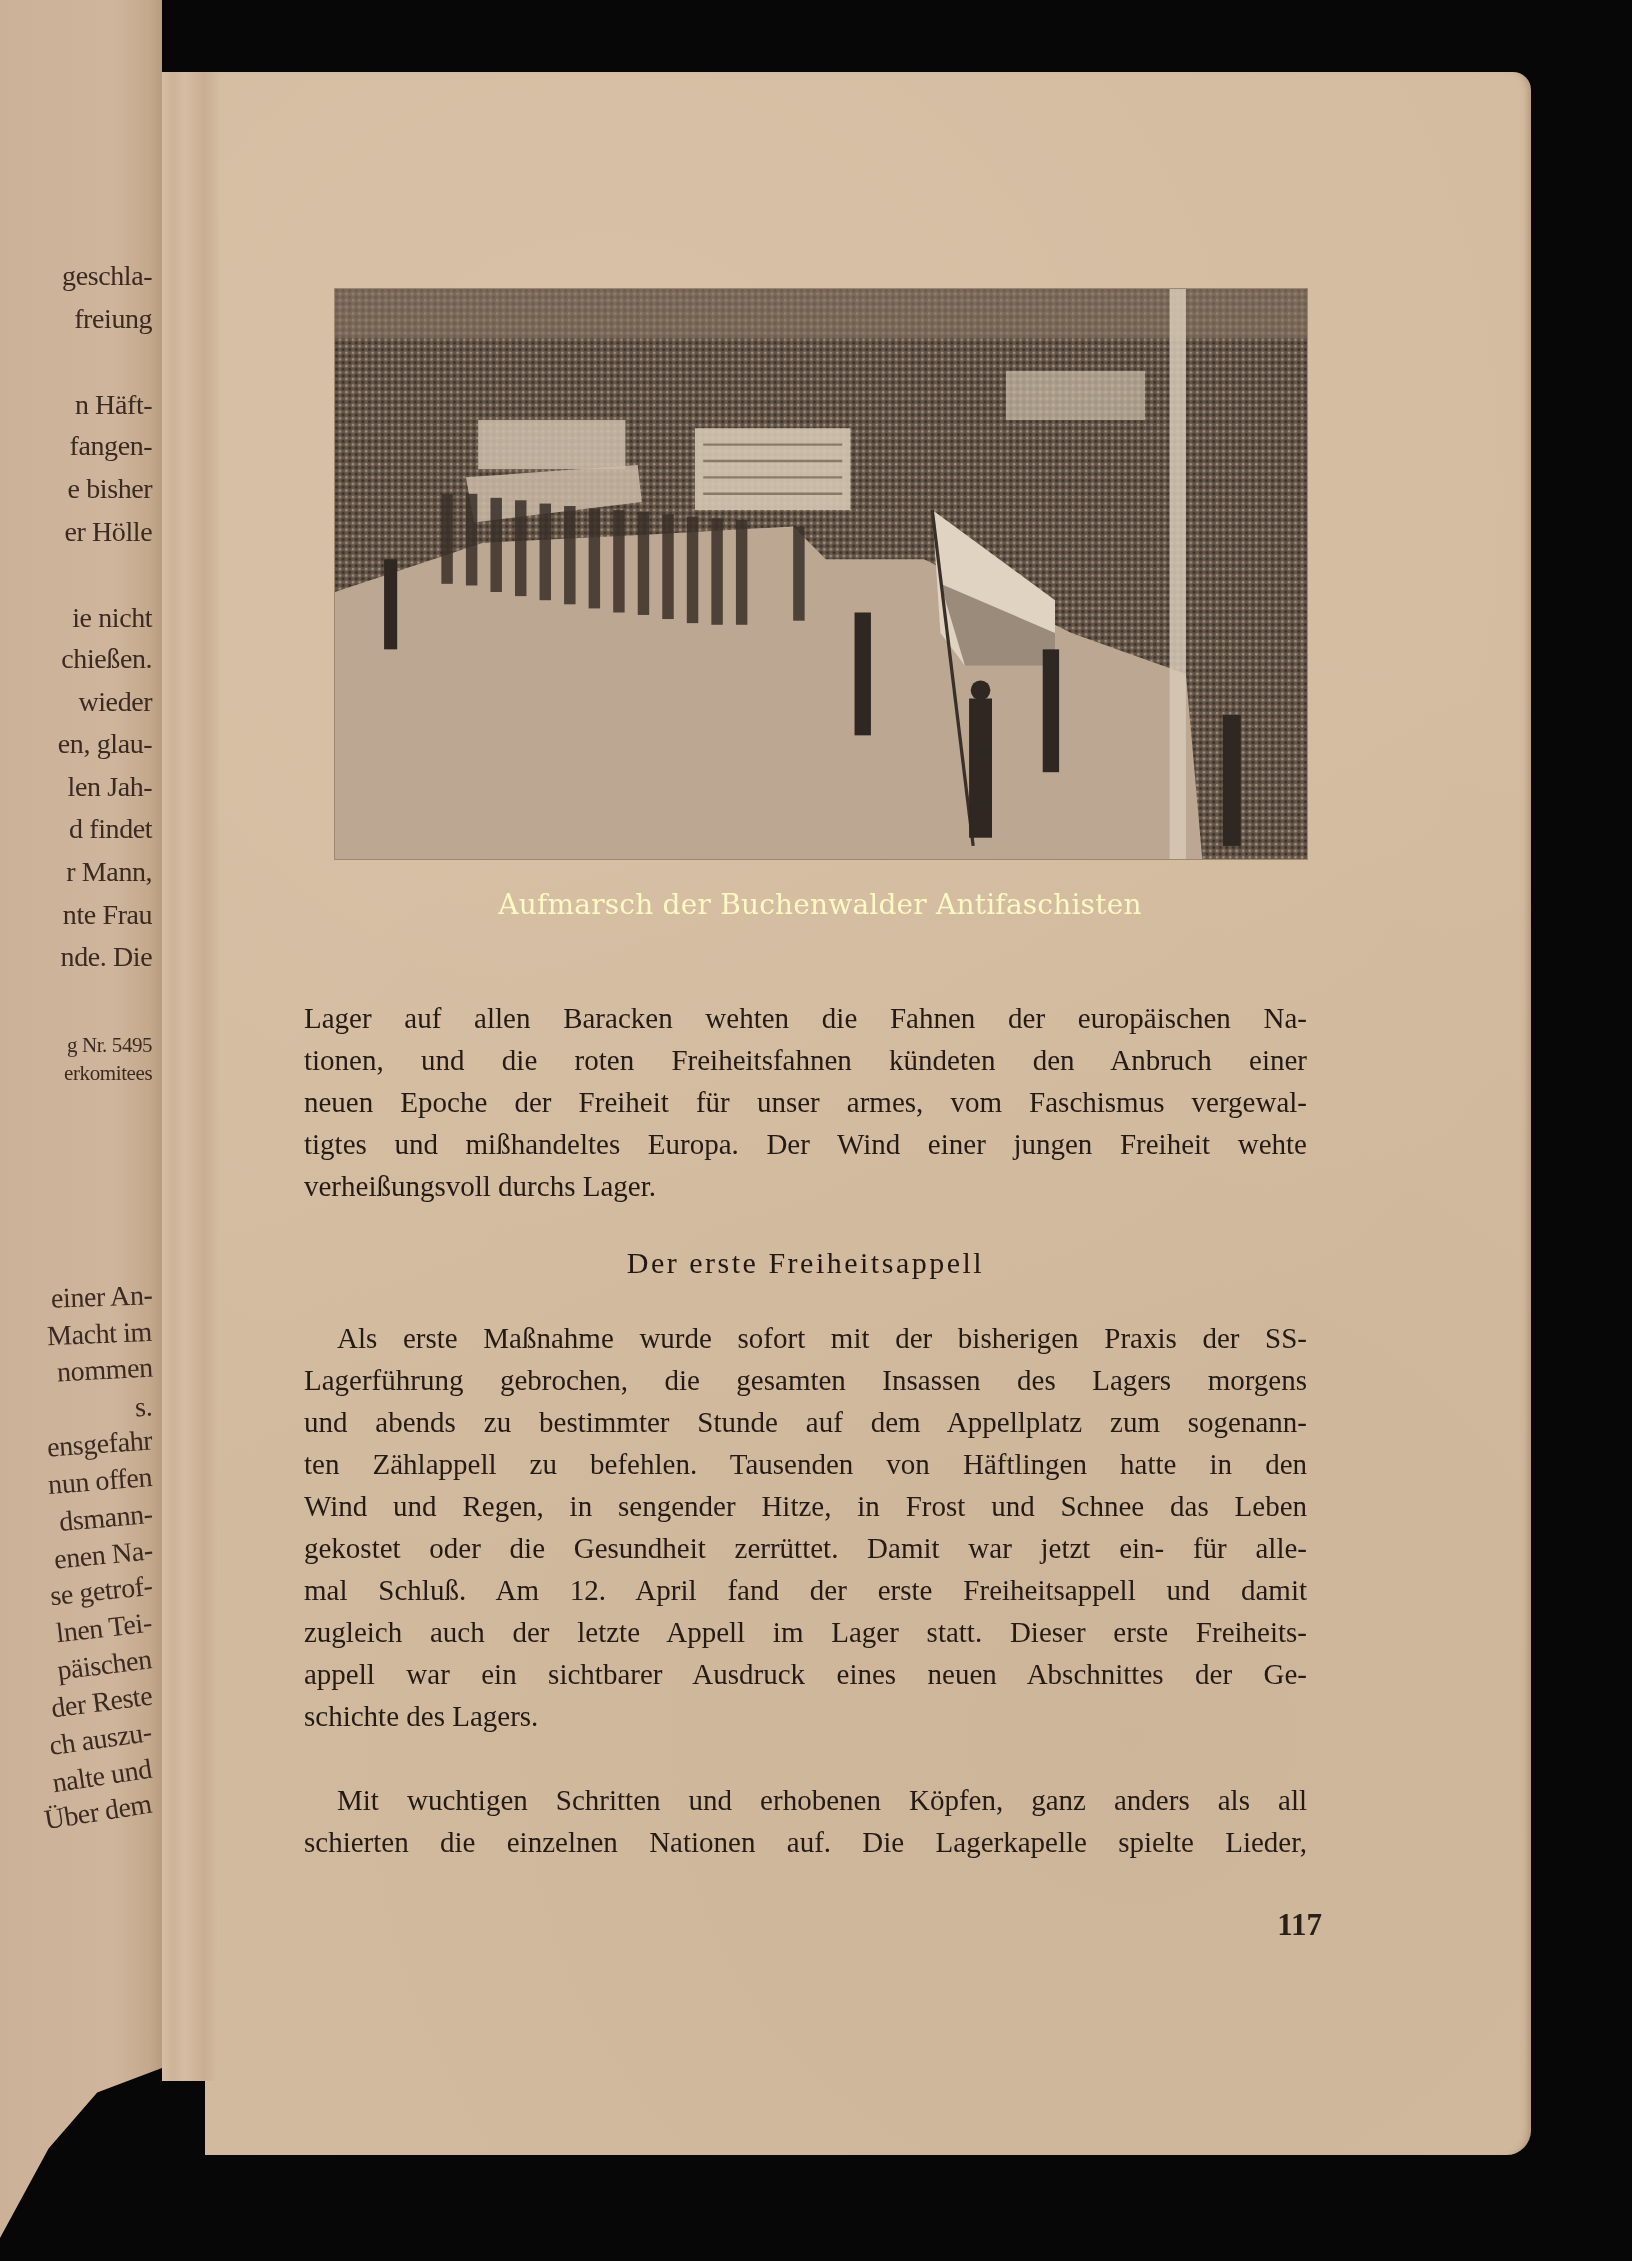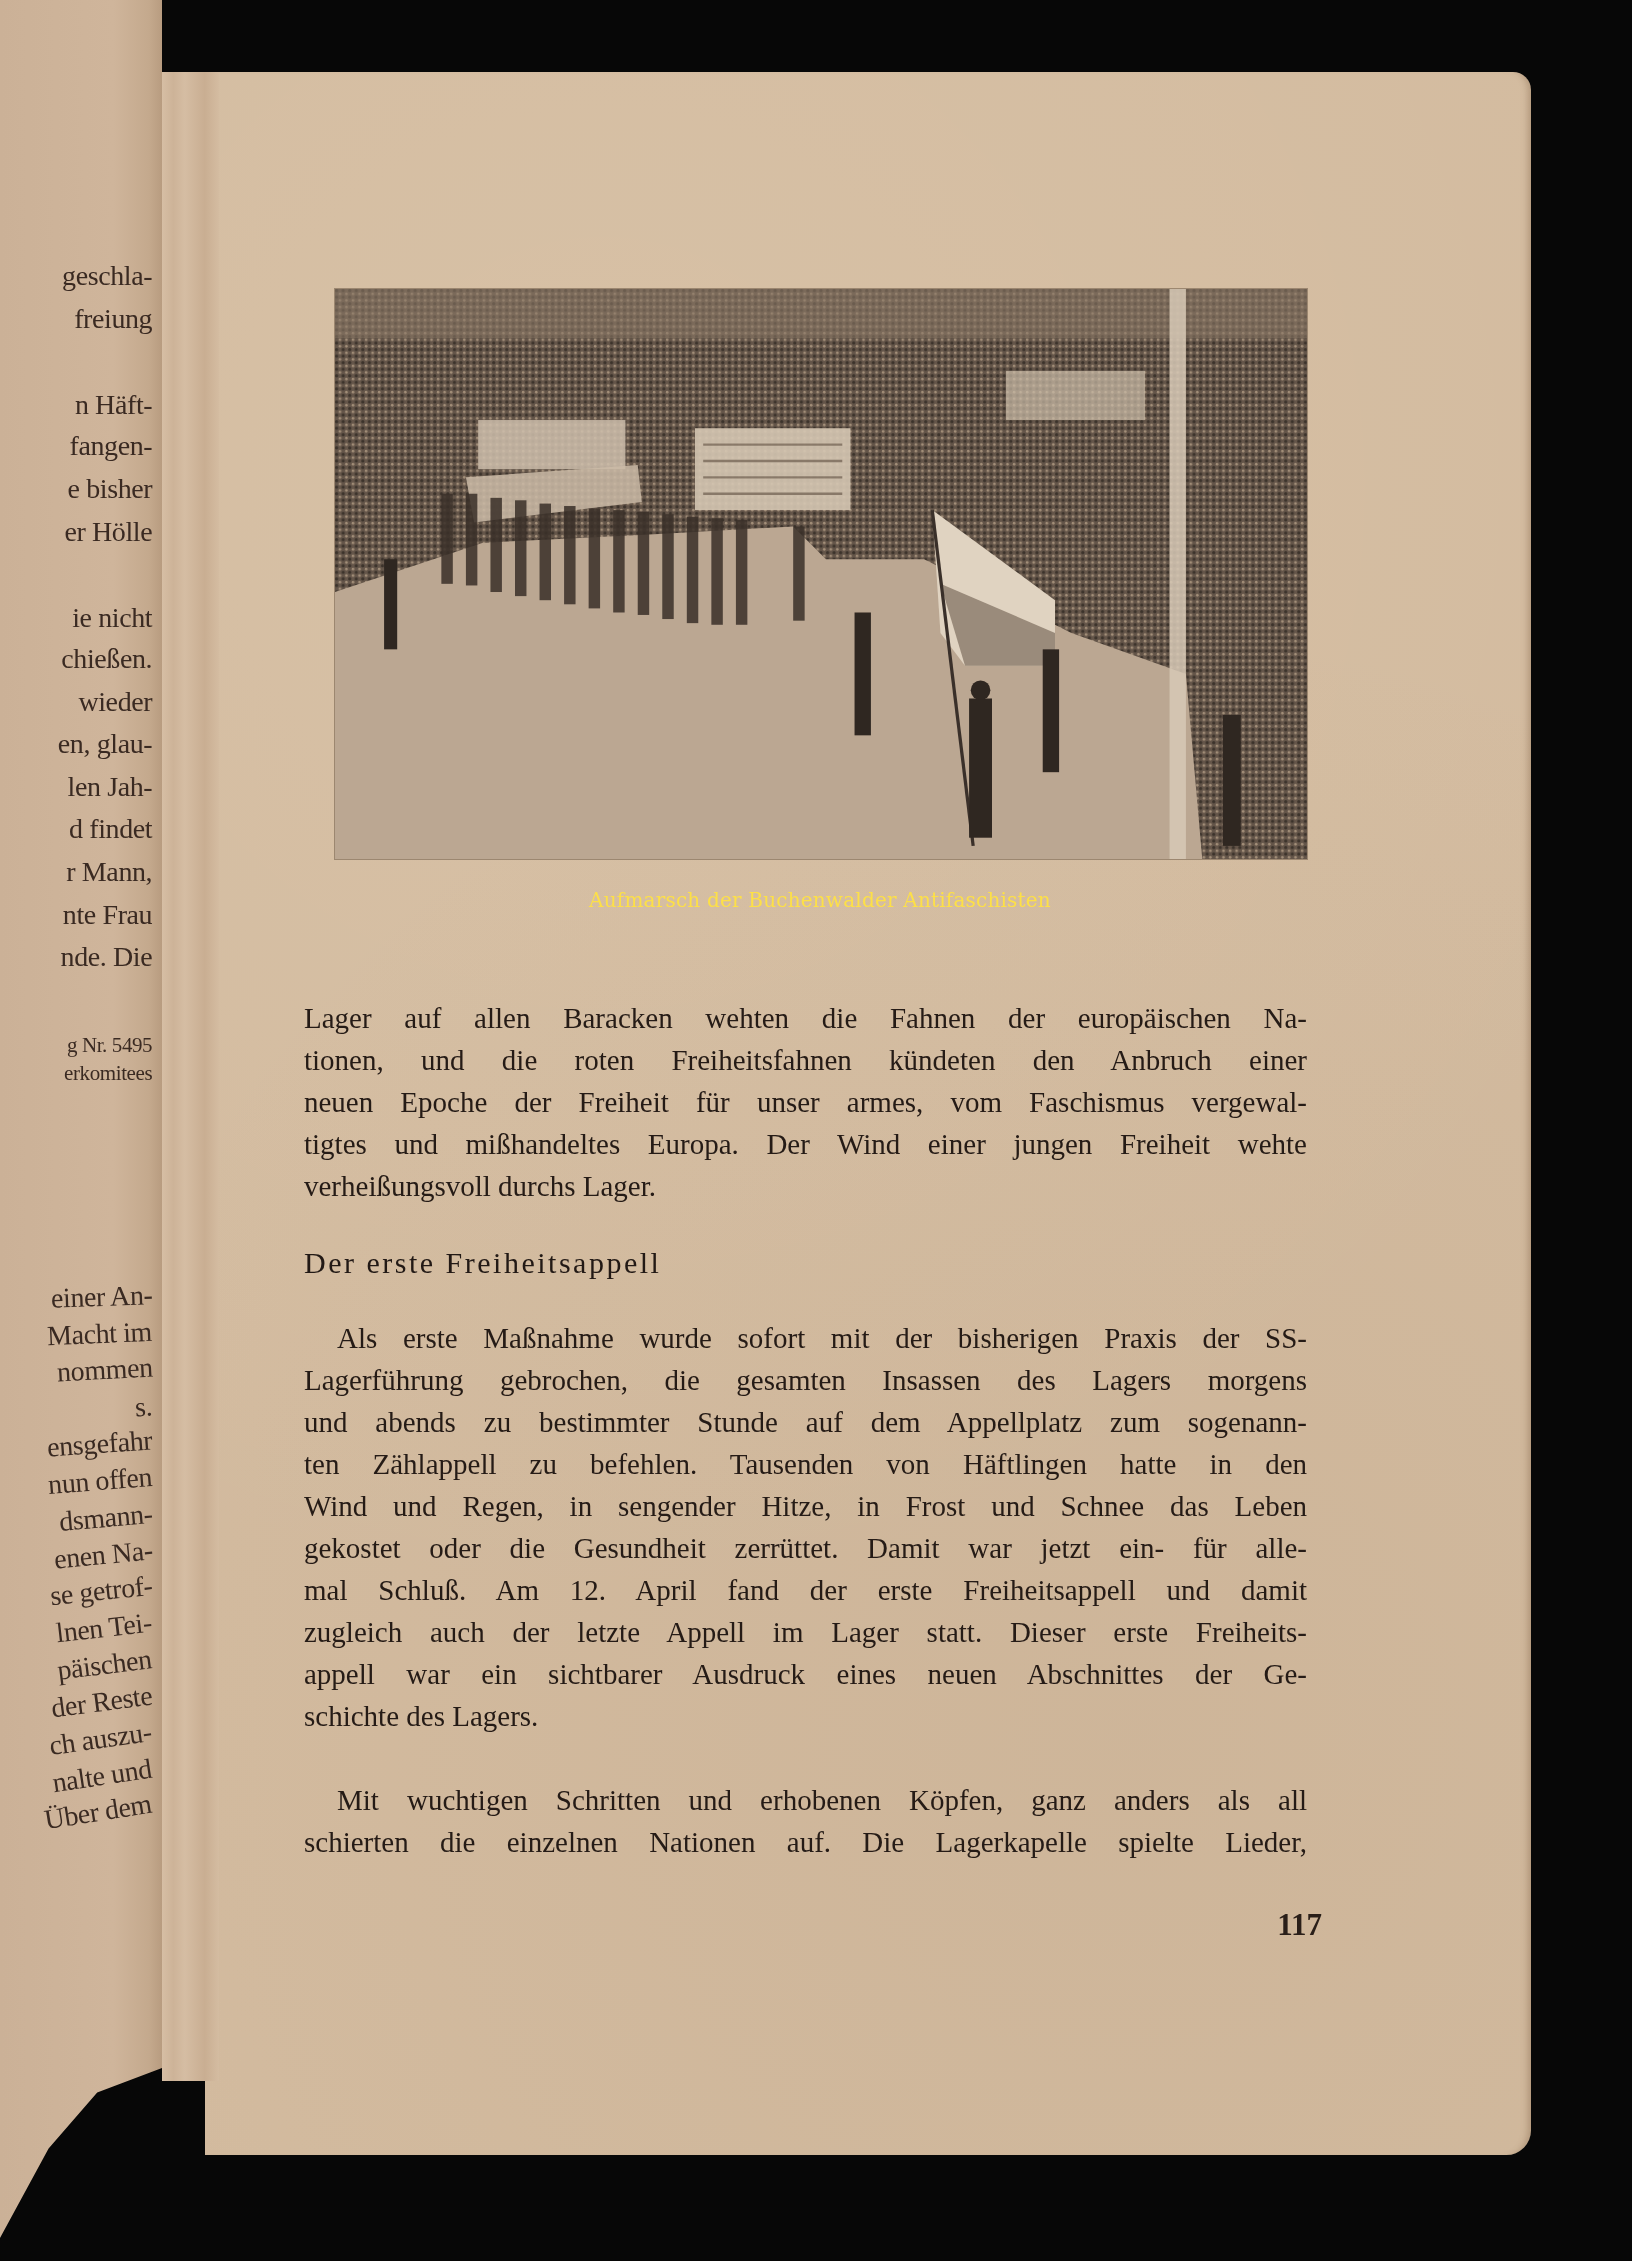--- a/index.html
+++ b/index.html
@@ -33,34 +33,34 @@
     box-shadow: inset -8.2px 0 6.5px -4.9px rgba(120,90,60,0.35);
   }
   .photo {
     position:absolute; left:334px; top:288px; width:972px; height:570px;
     background:#b8a48c; overflow:hidden;
     border:0.8px solid #9c8770;
   }
   .photo svg { width:100%; height:100%; display:block; }
   .caption {
     position:absolute; left:334px; top:888px; width:972px; text-align:center;
-    font-size:20px; color:#fde047; font-family:"DejaVu Serif",serif; letter-spacing:0.2px;
+    font-size:28px; color:#fef9c3; font-family:"DejaVu Serif",serif; letter-spacing:0.2px;
   }
   .body-text {
     position:absolute; left:304px; width:1003px;
     font-family:"Liberation Serif",serif; font-size:29px; color:#251b16;
   }
   .line {
     height:42px; line-height:42px; white-space:nowrap;
     text-align:justify; text-align-last:justify;
   }
   .line.last { text-align-last:left; }
   .line.indent { padding-left:33px; }
   .heading {
-    position:absolute; left:304px; top:1246px; width:1003px; text-align:left;
+    position:absolute; left:304px; top:1246px; width:1003px; text-align:center;
     font-family:"Liberation Serif",serif; font-size:30px; color:#221915; letter-spacing:2.5px;
   }
   .page-number {
     position:absolute; right:311px; top:1907px;
     font-family:"Liberation Serif",serif; font-size:31px; font-weight:bold; color:#2a1f19;
   }
 </style>
 </head>
 <body>
 

